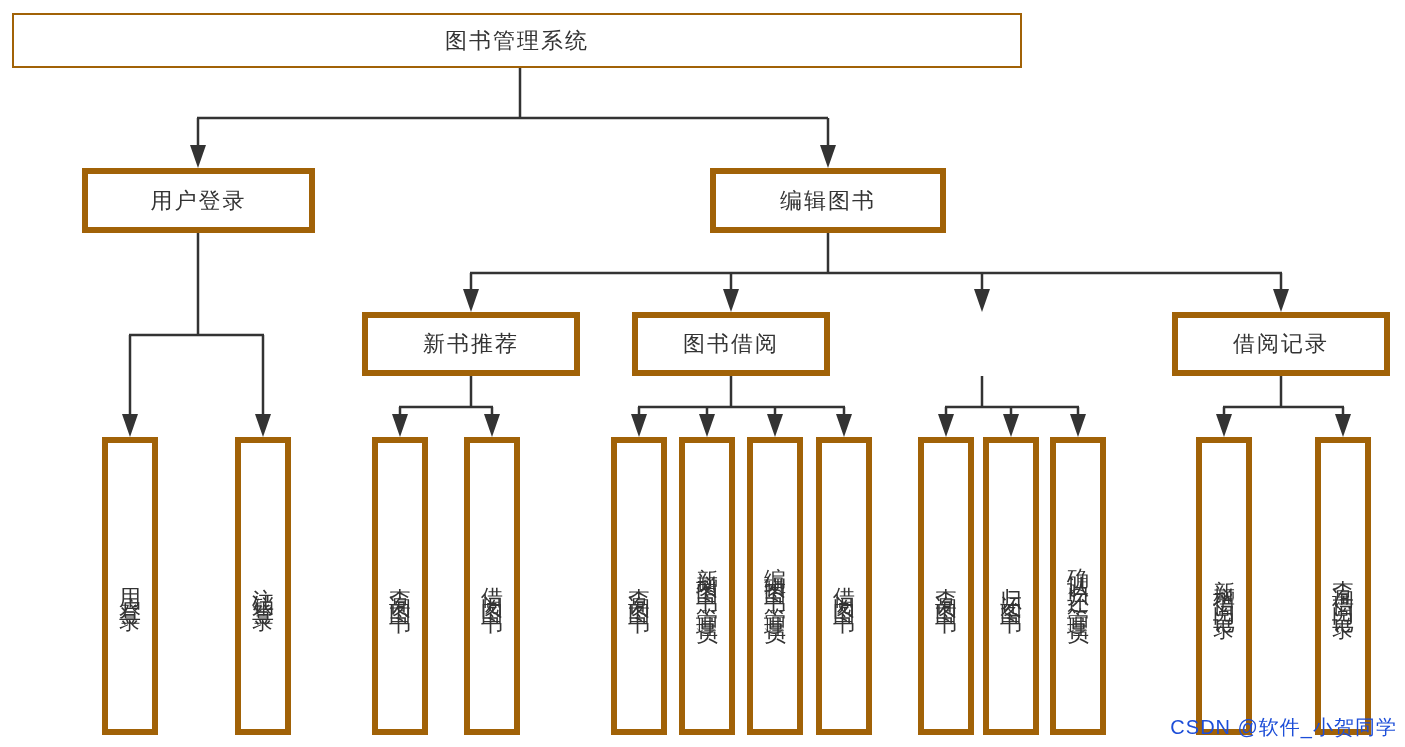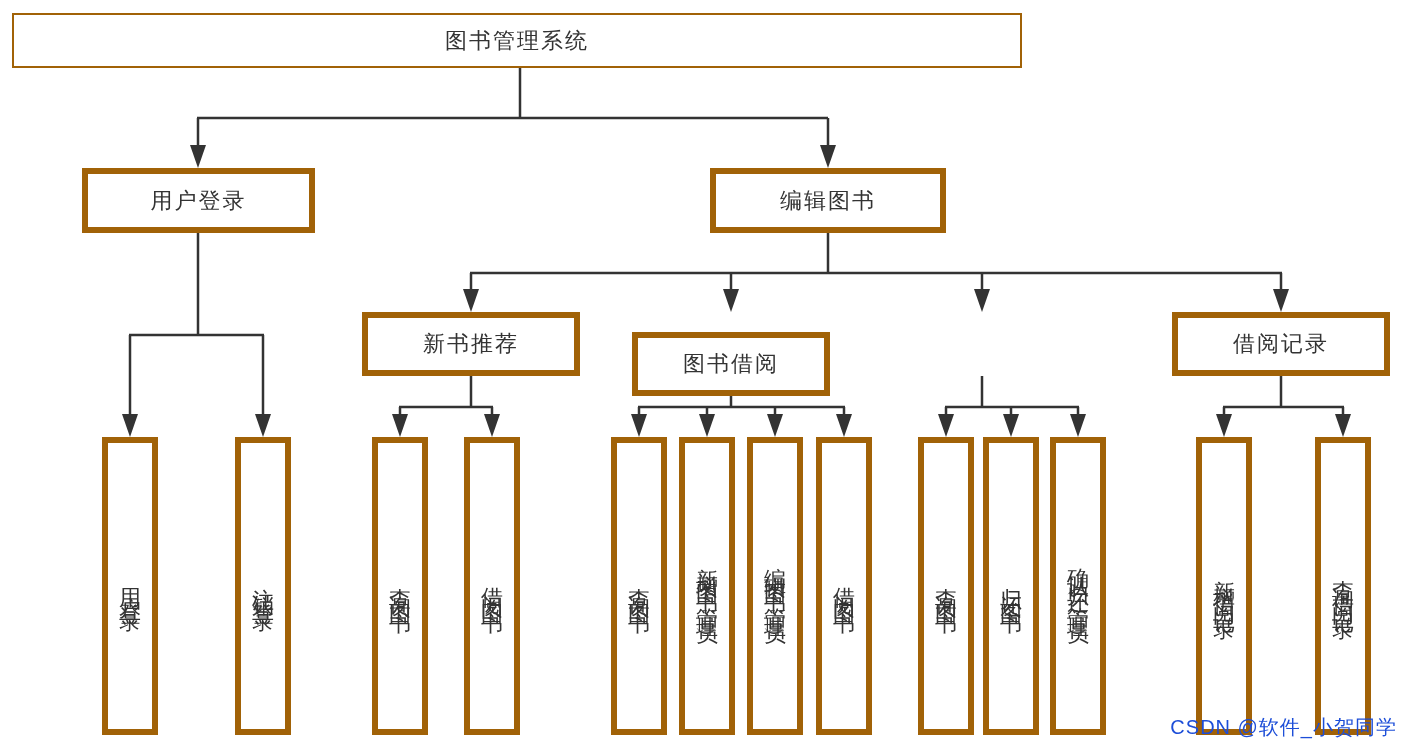--- a/index.html
+++ b/index.html
@@ -144,21 +144,21 @@
   <div class="node h-node" style="left:82px; top:168px; width:233px; height:65px;">
     <span>用户登录</span>
   </div>
   <div class="node h-node" style="left:710px; top:168px; width:236px; height:65px;">
     <span>编辑图书</span>
   </div>
 
   <div class="node h-node" style="left:362px; top:312px; width:218px; height:64px;">
     <span>新书推荐</span>
   </div>
-  <div class="node h-node" style="left:632px; top:312px; width:198px; height:64px;margin-top:20px;">
+  <div class="node h-node" style="left:632px; top:312px; width:198px; height:64px;">
     <span>图书借阅</span>
   </div>
   <div class="node h-node" style="left:1172px; top:312px; width:218px; height:64px;">
     <span>借阅记录</span>
   </div>
 
   <div class="node leaf-node" style="left:102px;">
     <span class="leaf-label">用户登录</span>
   </div>
   <div class="node leaf-node" style="left:235px;">

